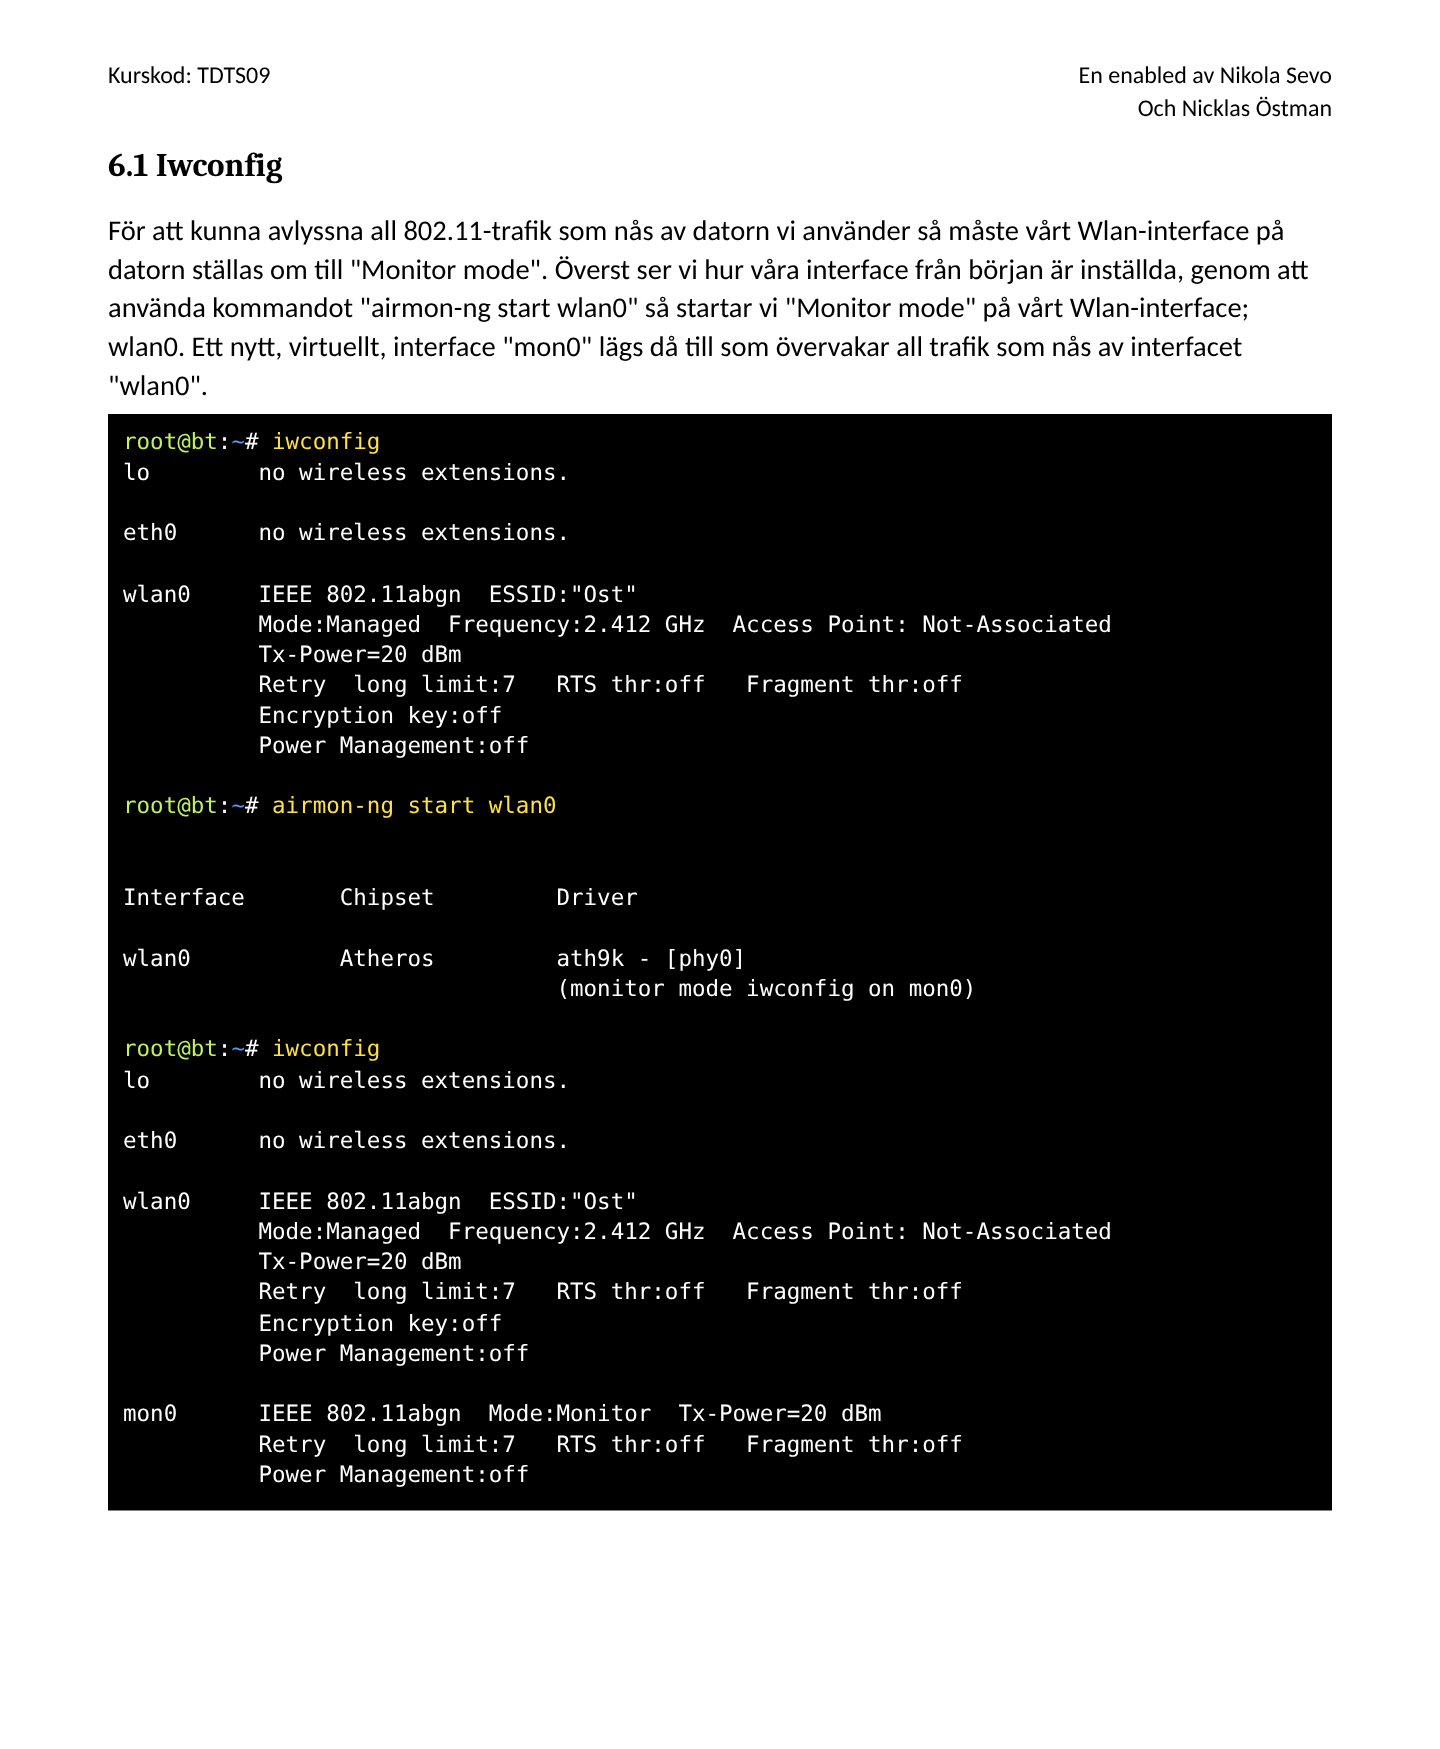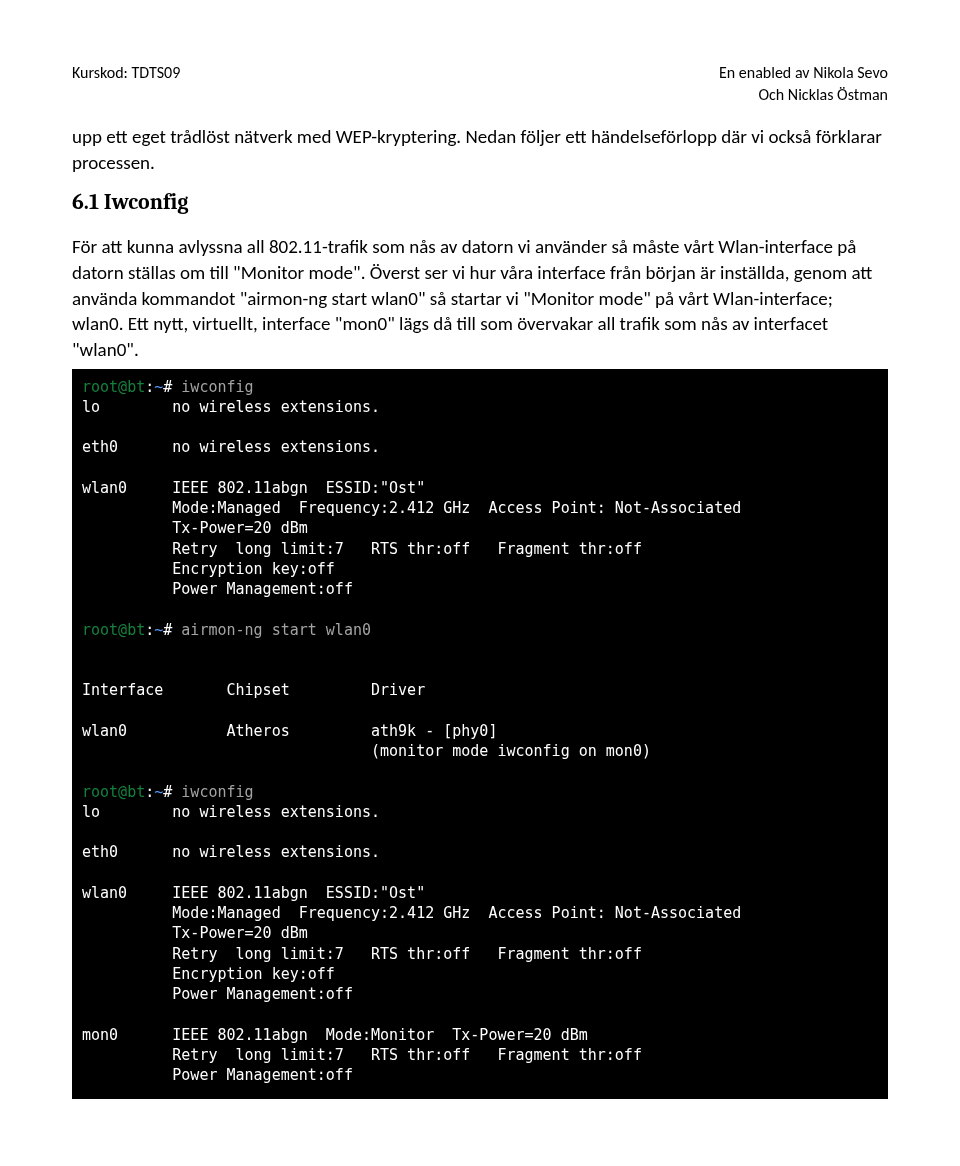--- a/index.html
+++ b/index.html
@@ -4,21 +4,21 @@
 <style>
   body {
     margin: 0;
     padding: 0;
     font-family: Calibri, Arial, sans-serif;
     background: #ffffff;
     color: #000000;
     width: 960px;
   }
   .page {
-    padding: 62px 72px 24px 72px;
+    padding: 40px 72px 24px 72px;
   }
   .header-row {
     display: flex;
     justify-content: space-between;
     font-size: 16px;
     line-height: 1.35;
     margin-bottom: 12px;
   }
   .header-left, .header-center, .header-right {
     white-space: pre-line;
@@ -41,36 +41,35 @@
   .terminal {
     background: #000000;
     color: #ffffff;
     font-family: "DejaVu Sans Mono", Consolas, monospace;
     font-size: 15px;
     line-height: 1.35;
     padding: 8px 10px 14px 10px;
     white-space: pre;
     margin-top: 2px;
   }
-  .prompt-root { color: #15803d; }
+  .prompt-root { color: #bef264; }
   .prompt-colon { color: #ffffff; }
   .prompt-tilde { color: #5599ff; }
   .prompt-hash { color: #ffffff; }
-  .cmd { color: #a3a3a3; }
+  .cmd { color: #fde047; }
 </style>
 </head>
 <body>
 <div class="page">
 
 <div class="header-row">
   <div class="header-left">Kurskod: TDTS09</div>
   <div class="header-right"><span>En enabled av Nikola Sevo</span><br><span>Och Nicklas Östman</span></div>
 </div>
 
-<p class="body-text">upp ett eget trådlöst nätverk med WEP-kryptering. Nedan följer ett händelseförlopp där vi också förklarar processen.</p>
 
 <h2 class="section-heading">6.1 Iwconfig</h2>
 
 <p class="body-text">För att kunna avlyssna all 802.11-trafik som nås av datorn vi använder så måste vårt Wlan-interface på datorn ställas om till "Monitor mode". Överst ser vi hur våra interface från början är inställda, genom att använda kommandot "airmon-ng start wlan0" så startar vi "Monitor mode" på vårt Wlan-interface; wlan0. Ett nytt, virtuellt, interface "mon0" lägs då till som övervakar all trafik som nås av interfacet "wlan0".</p>
 
 <div class="terminal"><span><span class="prompt-root">root@bt</span><span class="prompt-colon">:</span><span class="prompt-tilde">~</span><span class="prompt-hash">#</span><span class="cmd"> iwconfig</span></span>
 <span>lo        no wireless extensions.</span>
 <span></span>
 <span>eth0      no wireless extensions.</span>
 <span></span>

